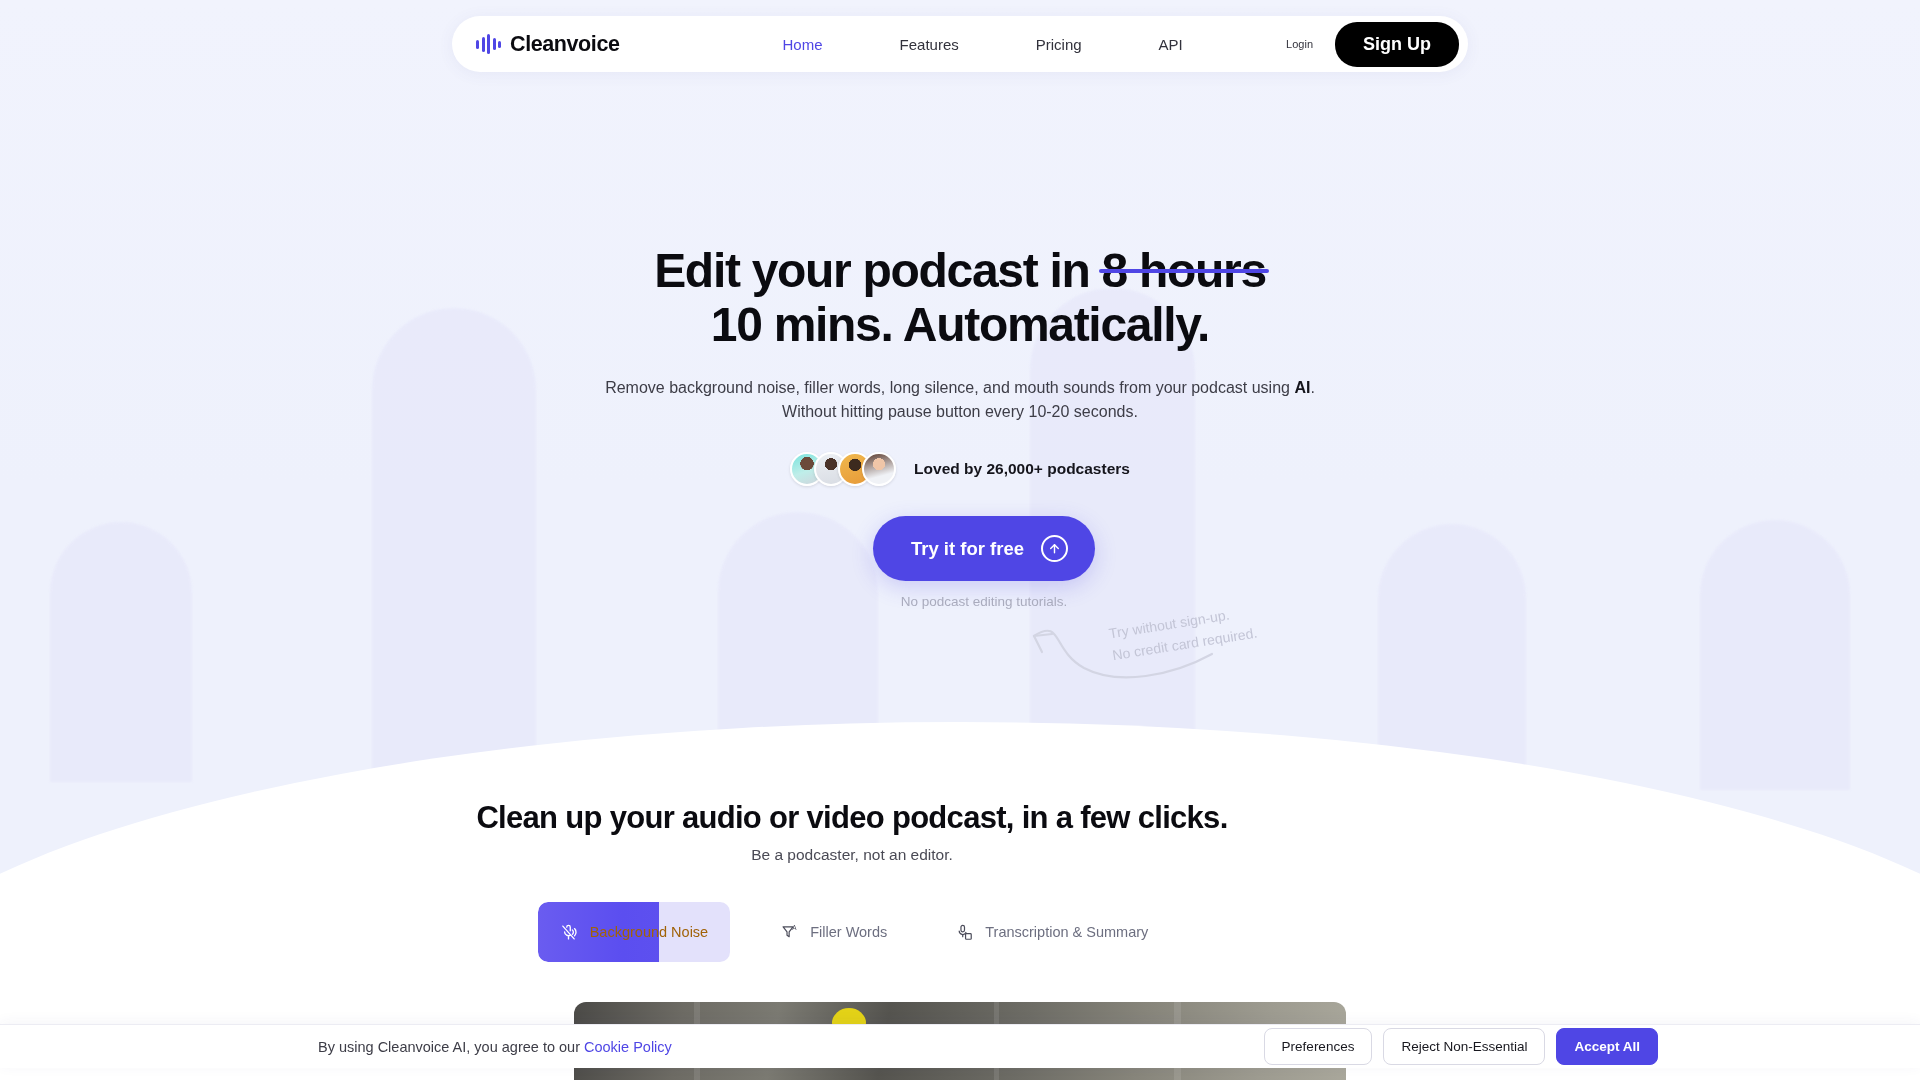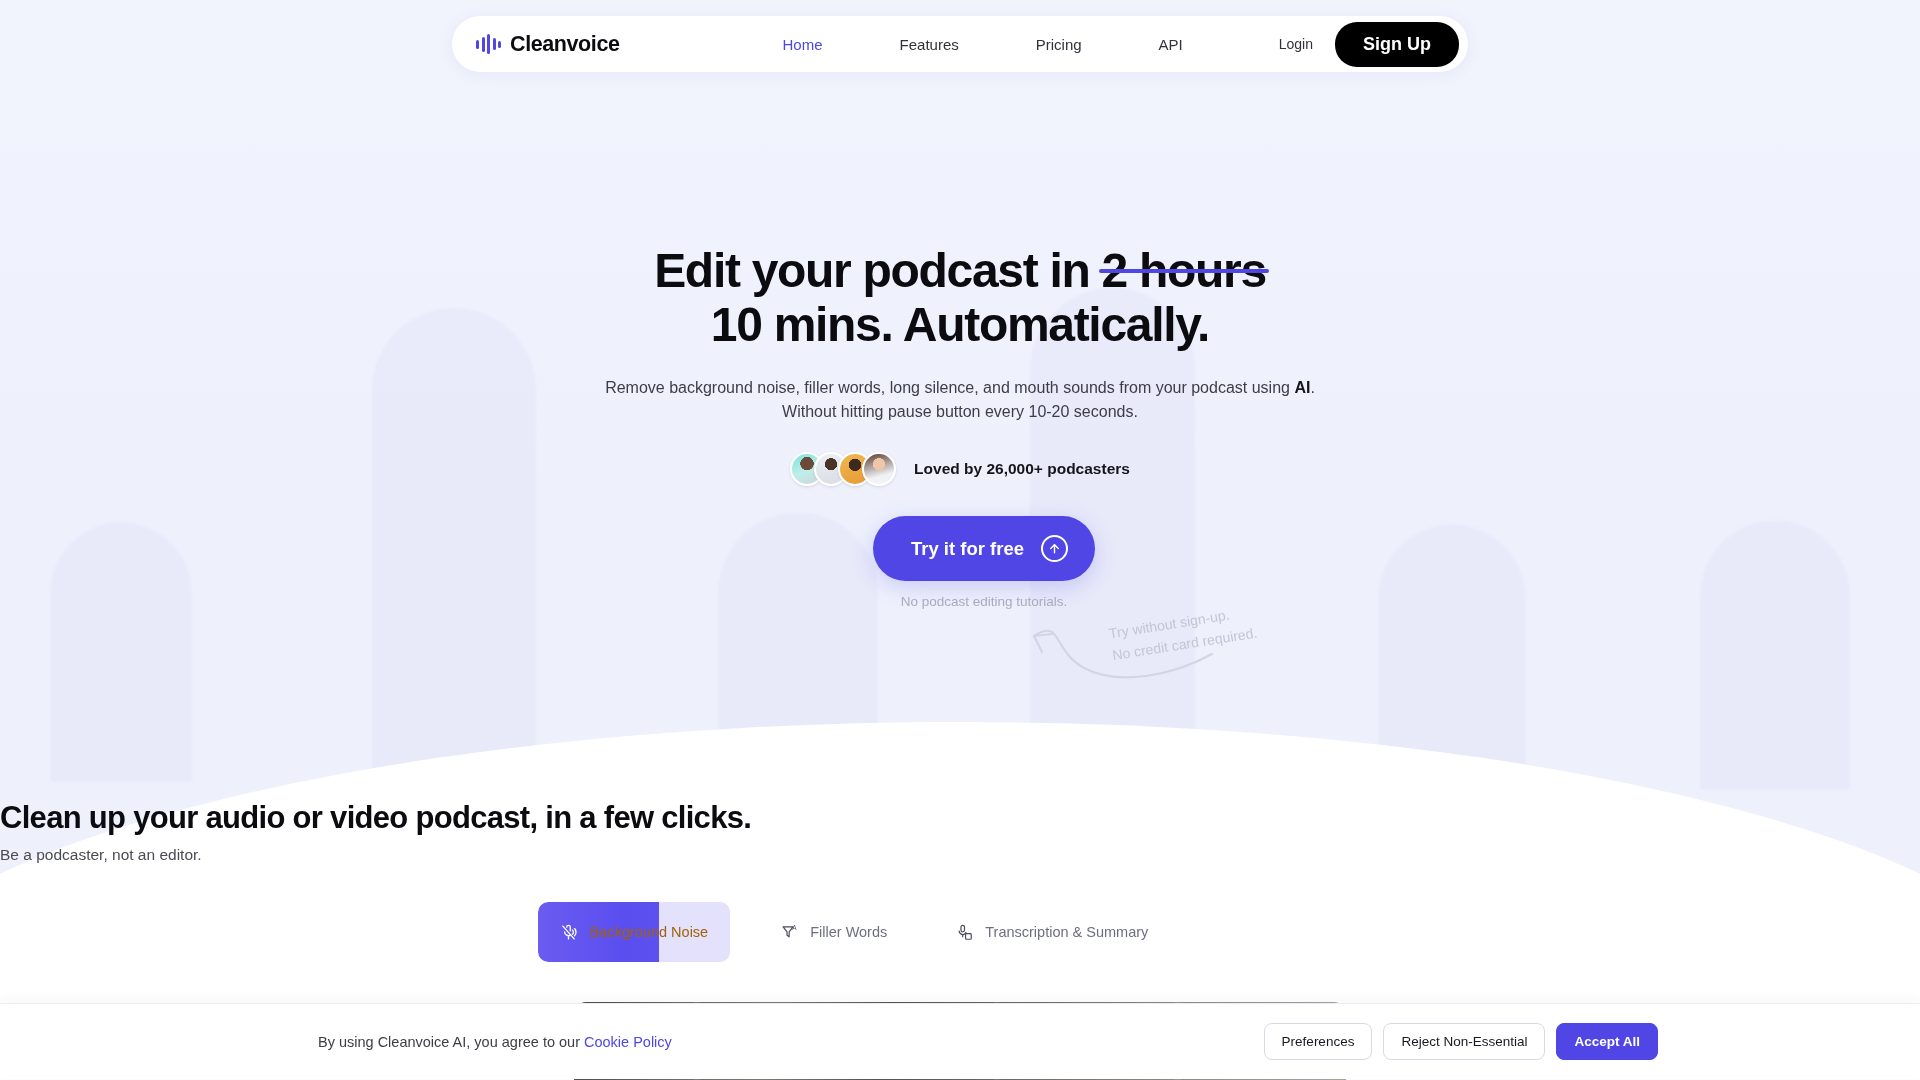--- a/index.html
+++ b/index.html
@@ -41,21 +41,21 @@
   .brand { display:flex; align-items:center; gap:9px; margin-left:24px; }
   .wave { display:flex; align-items:center; gap:2.5px; height:20px; }
   .wave i { display:block; width:3px; border-radius:2px; background:#4f46e5; }
   .brand-name { font-size:21.5px; font-weight:700; color:#0b0b10; letter-spacing:-.4px; }
 
   .nav-links { display:flex; align-items:center; gap:46px; margin-left:132px; }
   .nav-link { font-size:15px; color:#32323c; text-decoration:none; cursor:pointer;padding-left:31px; }
   .nav-link.active { color:#4f46e5; }
 
   .nav-right { display:flex; align-items:center; gap:22px; margin-left:auto; margin-right:9px; }
-  .login-link { font-size:14px; color:#32323c; cursor:pointer; }
+  .login-link { font-size:11px; color:#32323c; cursor:pointer; }
   .signup-btn {
     background:#000; color:#fff; font-size:18px; font-weight:700;
     border:none; border-radius:22px; padding:12px 28px; cursor:pointer;
   }
 
   
   .hero { position:absolute; top:0; left:0; width:1920px; text-align:center; z-index:10; }
   .headline {
     margin-top:244px;
     font-size:48px; line-height:1.13; font-weight:800;
@@ -101,21 +101,21 @@
   .no-tut { margin-top:13px; font-size:13.5px; color:#a9abbd; }
 
   .scribble { position:absolute; left:1022px; top:610px; width:280px; height:70px; z-index:11; }
   .scribble-text {
     position:absolute; left:1110px; top:612px; z-index:12;
     font-size:14px; line-height:1.55; color:#c3c5d6;
     transform:rotate(-9deg); text-align:left; white-space:nowrap;
   }
 
   
-  .sec2 { position:absolute; top:800px; left:0; width:1704px; text-align:left; z-index:20; }
+  .sec2 { position:absolute; top:800px; left:0; width:1704px; text-align:center; z-index:20; }
   .sec2-title { font-size:31px; font-weight:800; color:#0b0b10; letter-spacing:-.7px; }
   .sec2-sub { margin-top:10px; font-size:15.5px; color:#4a4a55; }
 
   .tabs { margin-top:38px; display:flex; align-items:center; justify-content:center; gap:0; }
   .tab {
     display:flex; align-items:center; gap:12px;
     font-size:14.5px; color:#6d6f80; cursor:pointer;
     padding:11px 18px; border-radius:10px; position:relative;
     background:transparent;
   }
@@ -140,21 +140,21 @@
     overflow:hidden; z-index:15;
   }
   .thumb .blob {
     position:absolute; width:34px; height:30px; border-radius:50%;
     background:#e3d217; left:258px; top:6px; filter:blur(.6px);
   }
   .thumb .streak { position:absolute; background:rgba(255,255,255,.10); }
 
   
   .cookie {
-    position:absolute; left:0; bottom:1px; width:1920px; height:76px;
+    position:absolute; left:0; bottom:12px; width:1920px; height:44px;
     background:#fff; border-top:1px solid #ececf3;
     display:flex; align-items:center; z-index:60;
     box-shadow:0 -2px 14px rgba(60,60,110,.05);
   }
   .cookie-text { margin-left:318px; font-size:14.5px; color:#3d3d47; }
   .cookie-link { color:#4f46e5; text-decoration:none; cursor:pointer; }
   .cookie-btns { margin-left:auto; margin-right:262px; display:flex; align-items:center; gap:11px; }
   .ck-btn {
     font-size:13.5px; padding:10px 17px; border-radius:8px; cursor:pointer;
     background:#fff; color:#18181f; border:1px solid #d9d9e4; font-weight:400;
@@ -196,21 +196,21 @@
     </div>
 
     <div class="nav-right">
       <span class="login-link">Login</span>
       <button class="signup-btn">Sign Up</button>
     </div>
   </div>
 
   <div class="hero">
     <h1 class="headline">
-      <span>Edit your podcast in </span><span class="strike">2 hours</span><br>
+      <span>Edit your podcast in </span><span class="strike">8 hours</span><br>
       <span>10 mins. Automatically.</span>
     </h1>
 
     <p class="subhead">
       <span>Remove background noise, filler words, long silence, and mouth sounds from your podcast using </span><b>AI</b><span>.</span><br>
       <span>Without hitting pause button every 10-20 seconds.</span>
     </p>
 
     <div class="social">
       <div class="avatars">

